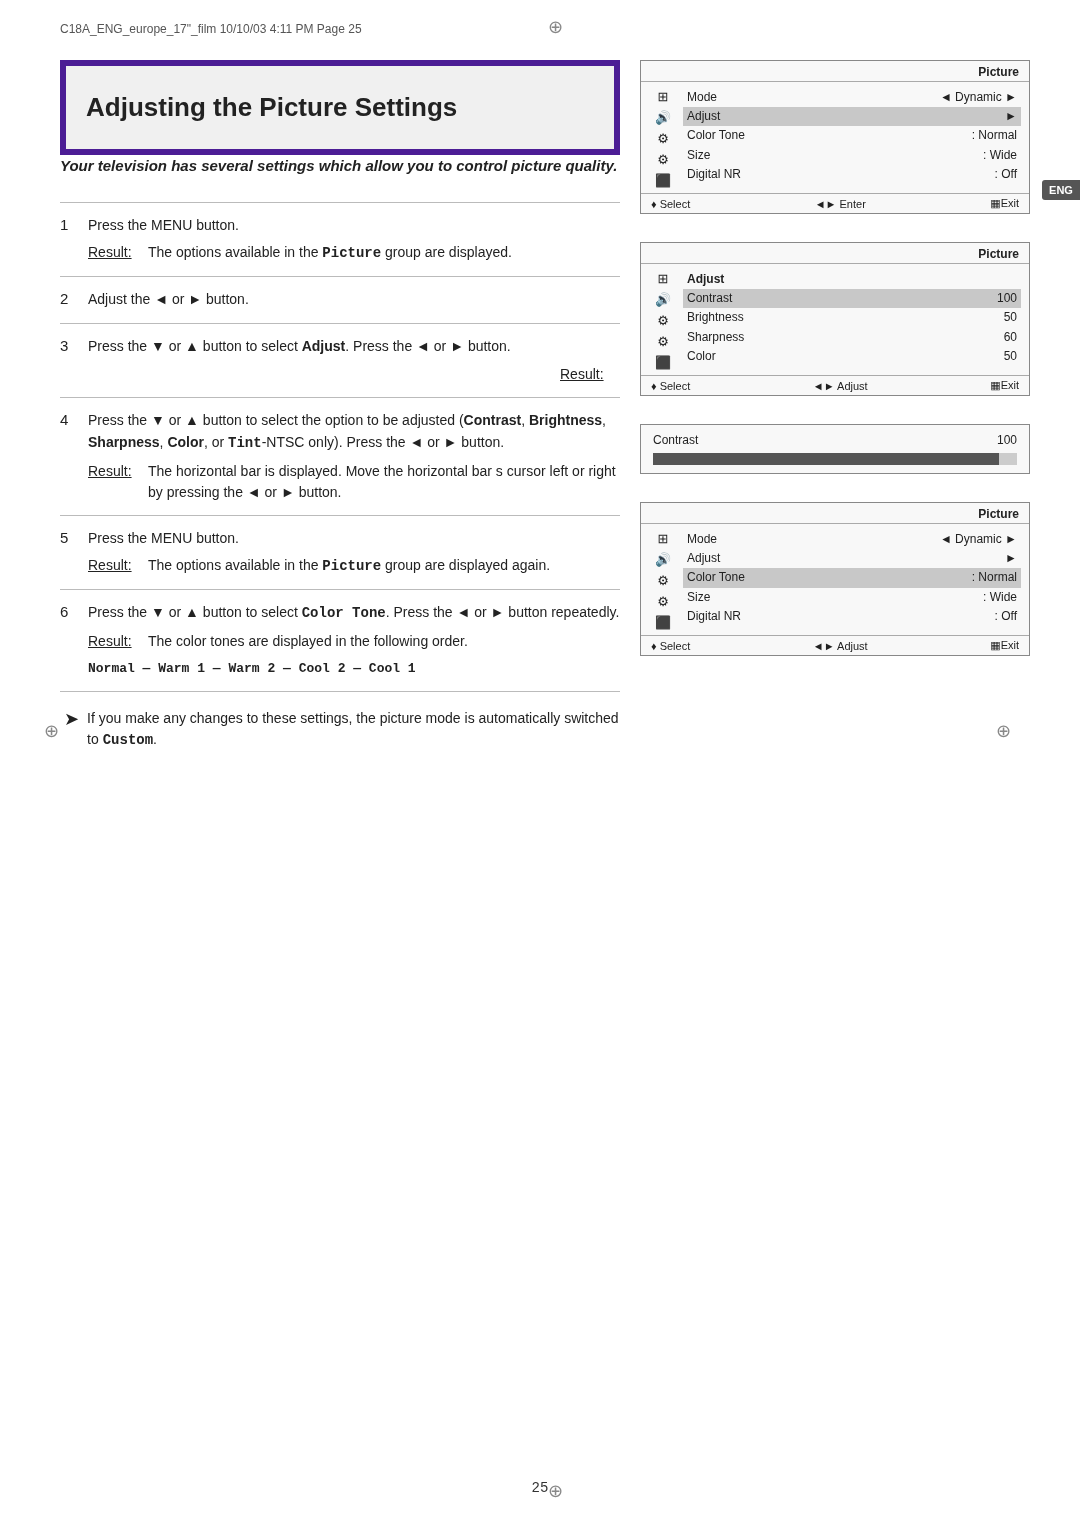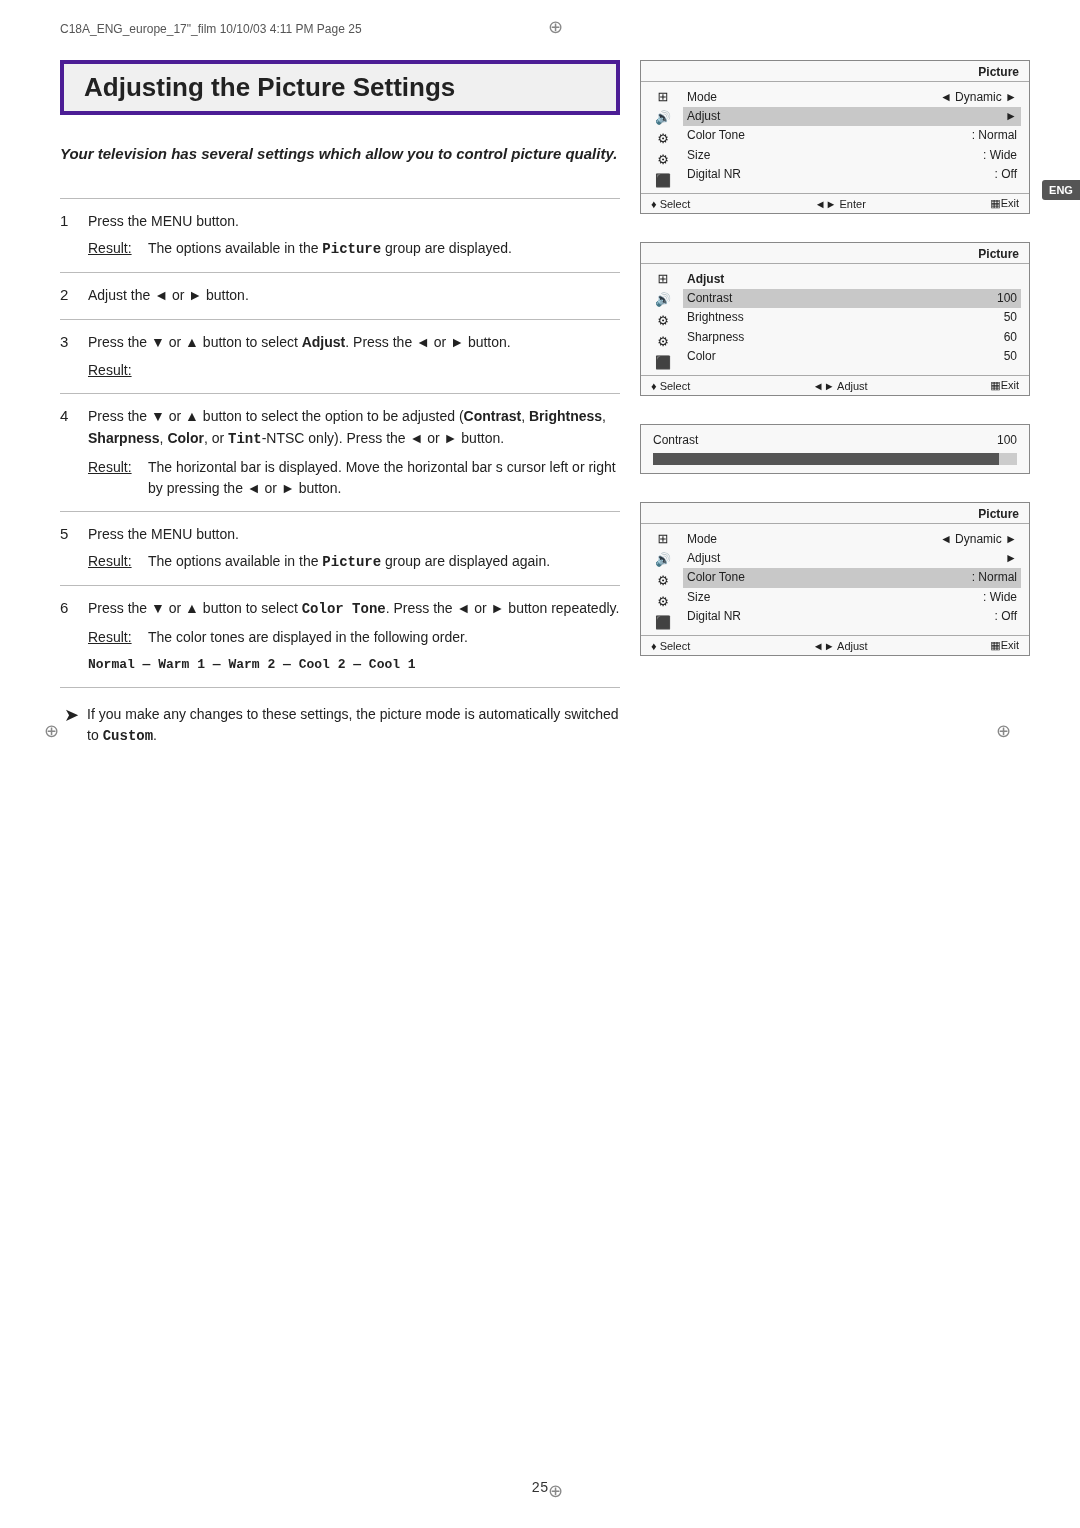--- a/index.html
+++ b/index.html
@@ -76,38 +76,37 @@
     
     .main-content {
       position: absolute;
       top: 60px;
       left: 60px;
       width: 560px;
     }
 
     
     .title-box {
-      border: 4px solid #4c1d95;
-      padding: 8px 20px;
-      margin-bottom: 28px;
+      border: 6px solid #4c1d95;
+      padding: 26px 20px;
       background: #f0f0f0;
     }
     .title-box h1 {
       font-size: 26px;
       font-weight: bold;
       color: #222;
     }
 
     
     .intro-text {
       font-style: italic;
       font-weight: bold;
       font-size: 15px;
       line-height: 1.5;
-      margin-bottom: 32px;
+      margin-bottom: 24px;
     }
 
     
     .steps-container {
       border-top: 1px solid #bbb;
     }
 
     .step {
       display: flex;
       padding: 12px 0;
@@ -125,20 +124,21 @@
     .step-content {
       flex: 1;
       font-size: 14px;
       line-height: 1.55;
     }
 
     .result-row {
       display: flex;
       margin-top: 6px;
       align-items: flex-start;
+      justify-content: flex-end;
     }
 
     .result-label {
       min-width: 60px;
       font-size: 14px;
       text-decoration: underline;
       flex-shrink: 0;
     }
 
     .result-text {

